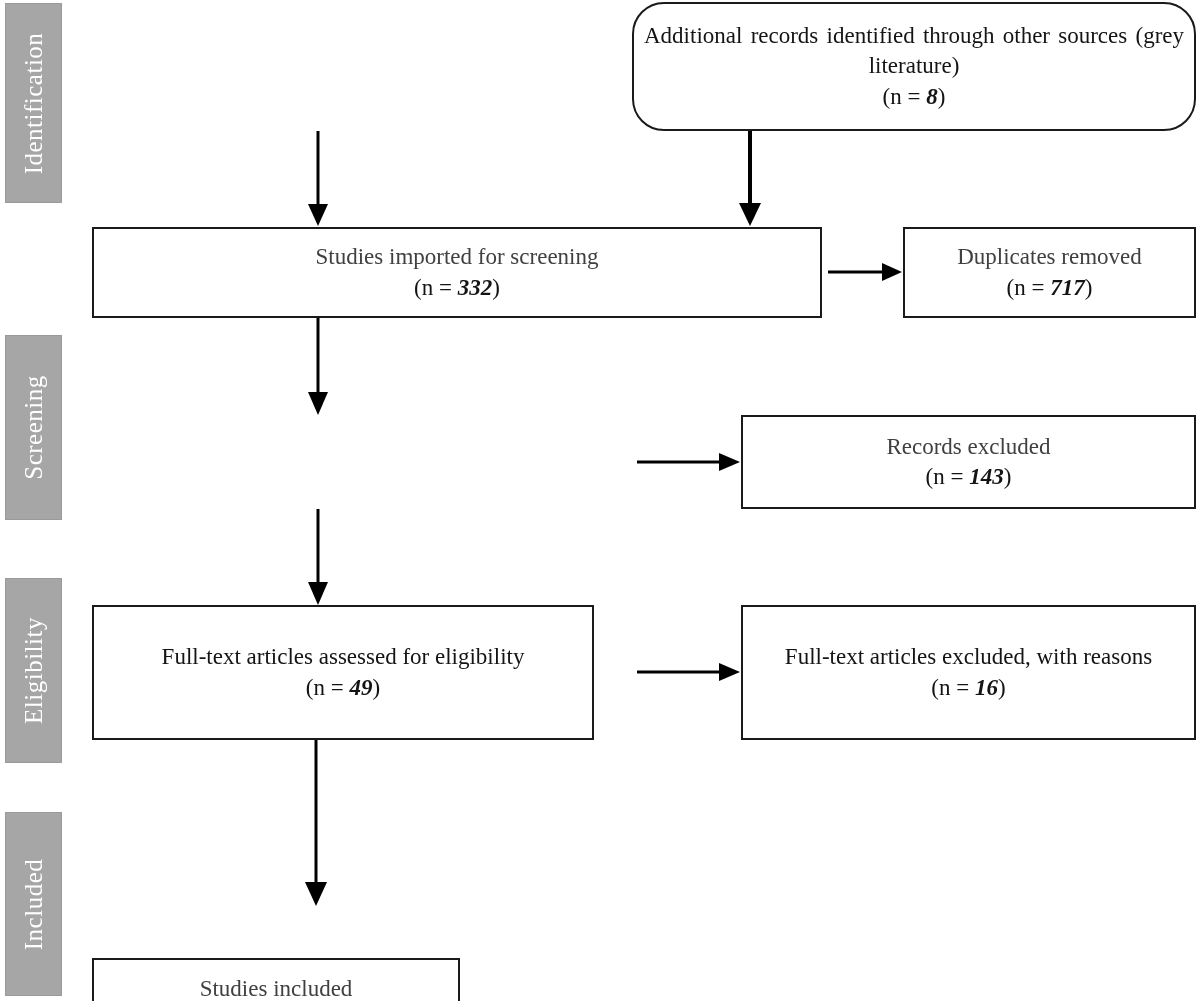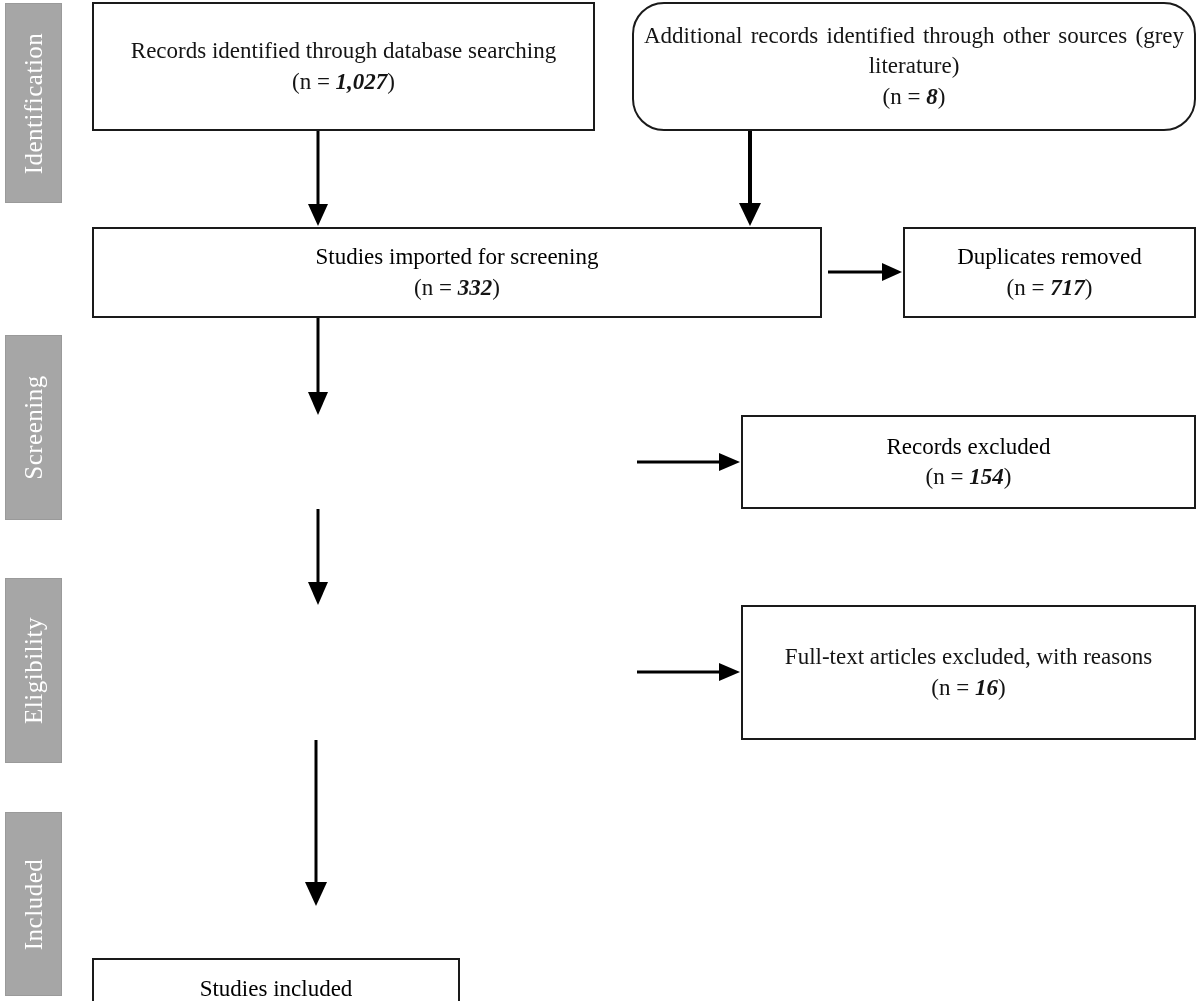--- a/index.html
+++ b/index.html
@@ -47,21 +47,21 @@
     border: 2px solid #1a1a1a;
     display: flex;
     flex-direction: column;
     align-items: center;
     justify-content: center;
     text-align: center;
     padding: 4px 10px;
   }
   .flow-box .line {
     font-size: 23px;
-    color: #000000;
+    color: #404040;
     line-height: 1.32;
     white-space: nowrap;
   }
   .flow-box .count {
     font-size: 23px;
     color: #141414;
     line-height: 1.32;
     white-space: nowrap;
   }
   .flow-box .count i {
@@ -99,46 +99,46 @@
   </div>
 
   <div class="stage-bar" style="left:5px; top:578px; width:57px; height:185px;">
     <span class="stage-label">Eligibility</span>
   </div>
 
   <div class="stage-bar" style="left:5px; top:812px; width:57px; height:184px;">
     <span class="stage-label">Included</span>
   </div>
 
-  <div class="flow-box" style="left:92px; top:2px; width:503px; height:129px;">
-    <span class="justify-text">Records identified through database searching</span>
-    <span class="count"><span>(n = </span><i>1,027</i><span>)</span></span>
-  </div>
 
   <div class="flow-box" style="left:632px; top:2px; width:564px; height:129px;border-radius:32px;">
     <span class="justify-text">Additional records identified through other sources (grey literature)</span>
     <span class="count"><span>(n = </span><i>8</i><span>)</span></span>
   </div>
 
   <div class="flow-box" style="left:92px; top:227px; width:730px; height:91px;">
     <span class="line">Studies imported for screening</span>
     <span class="count"><span>(n = </span><i>332</i><span>)</span></span>
   </div>
 
   <div class="flow-box" style="left:903px; top:227px; width:293px; height:91px;justify-content:center;">
     <span class="line">Duplicates removed</span>
     <span class="count"><span>(n = </span><i>717</i><span>)</span></span>
   </div>
 
 
   <div class="flow-box" style="left:741px; top:415px; width:455px; height:94px;">
     <span class="line">Records excluded</span>
-    <span class="count"><span>(n = </span><i>154</i><span>)</span></span>
-  </div>
-
+    <span class="count"><span>(n = </span><i>143</i><span>)</span></span>
+  </div>
+
+  <div class="flow-box" style="left:92px; top:605px; width:502px; height:135px;">
+    <span class="justify-text">Full-text articles assessed for eligibility</span>
+    <span class="count"><span>(n = </span><i>49</i><span>)</span></span>
+  </div>
 
   <div class="flow-box" style="left:741px; top:605px; width:455px; height:135px;">
     <span class="justify-text">Full-text articles excluded, with reasons</span>
     <span class="count"><span>(n = </span><i>16</i><span>)</span></span>
   </div>
 
   <div class="flow-box" style="left:92px; top:958px; width:368px; height:92px;align-items:center;">
     <span class="line">Studies included</span>
     <span class="count"><span>(n = </span><i>33</i><span>)</span></span>
   </div>

